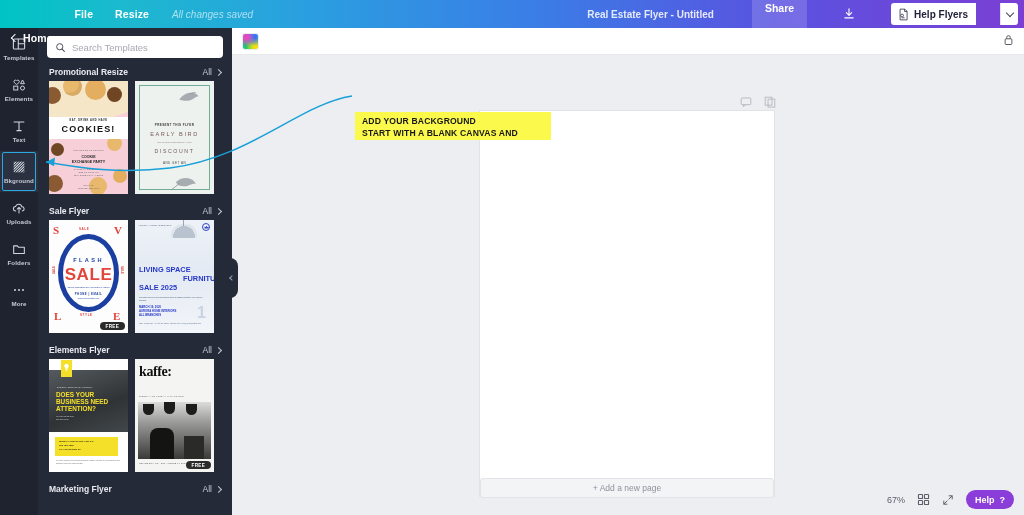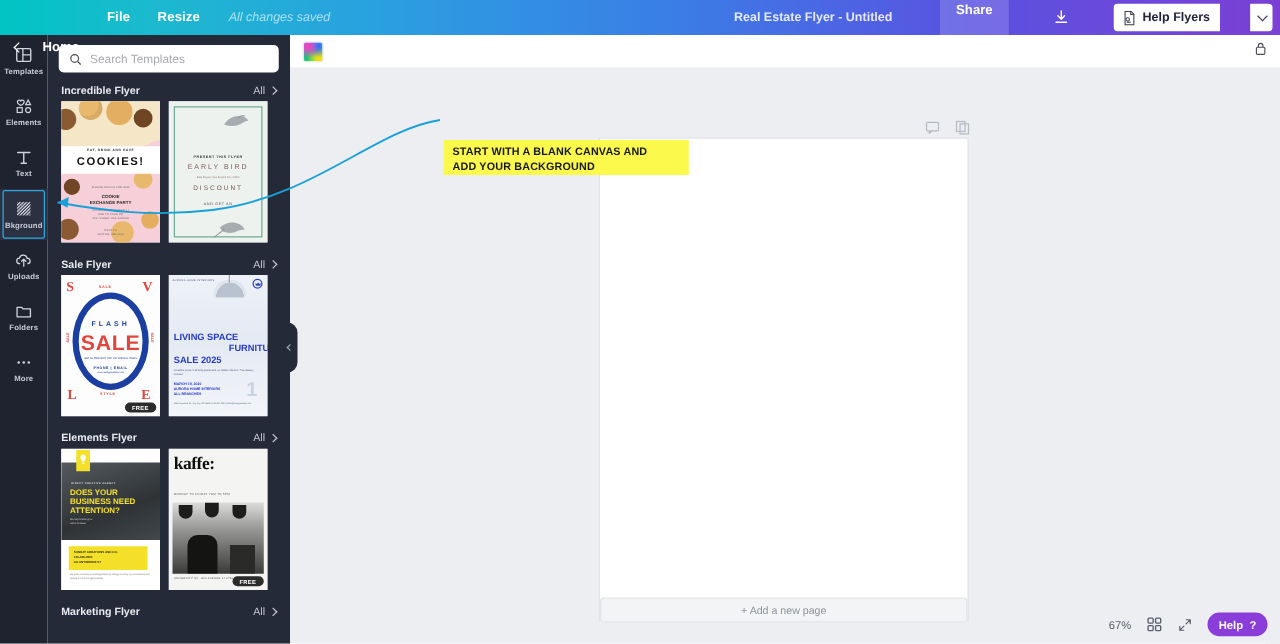--- a/index.html
+++ b/index.html
@@ -17,21 +17,21 @@
     background: linear-gradient(90deg,#00c4c4 0%,#1cb9cf 12%,#2a9fe0 30%,#3a7ee6 52%,#5a52e0 76%,#7b3fd4 100%);
     display: flex; align-items: center;
     z-index: 40;
   }
   .tb-left { display: flex; align-items: center; height: 28px; }
   .tb-item {
     color: #ffffff; font-size: 10.5px; font-weight: bold;
     padding: 0 11px; height: 28px; line-height: 28px; white-space: nowrap;
     letter-spacing: .1px;
   }
-  .tb-home { display: flex; align-items: center; gap: 16px; padding-left: 12px; padding-right: 11px; margin-top: 47px;}
+  .tb-home { display: flex; align-items: center; gap: 5px; padding-left: 12px; padding-right: 11px; margin-top: 47px;}
   .chev-left {
     display:inline-block; width:6px; height:6px;
     border-left:1.4px solid #ffffff; border-bottom:1.4px solid #ffffff;
     transform: rotate(45deg); margin-top:0px;
   }
   .tb-saved {
     color: rgba(255,255,255,.62); font-size: 10px; font-style: italic;
     font-weight: normal; padding-left: 12px; white-space: nowrap;
   }
   .tb-right { margin-left: auto; display: flex; align-items: center; height: 28px; gap: 24px; }
@@ -285,21 +285,21 @@
       <div class="search-box">
         <svg width="11" height="11" viewBox="0 0 16 16">
           <circle cx="6.9" cy="6.9" r="4.5" fill="none" stroke="#4a4a55" stroke-width="1.4"></circle>
           <path d="M10.3 10.3l3.3 3.3" stroke="#4a4a55" stroke-width="1.5" stroke-linecap="round"></path>
         </svg>
         <input type="text" placeholder="Search Templates" style="">
       </div>
     </div>
 
     <div class="sec-head">
-      <div class="sec-title">Incredible Flyer</div>
+      <div class="sec-title">Promotional Resize</div>
       <div class="sec-all">
         <span>All</span>
         <i class="chev-r"></i>
       </div>
     </div>
     <div class="thumbs">
 
       <div class="thumb">
         <div class="t-abs" style="inset:0;background:linear-gradient(160deg,#f6e6c8 0 42%,#f7cfd8 42% 100%);"></div>
         <div class="cook-c" style="width:17px;height:17px;left:-5px;top:6px;background:#8a5a33;"></div>
@@ -473,22 +473,22 @@
       </svg>
       <svg class="page-tool" viewBox="0 0 16 16">
         <rect x="1.6" y="1.6" width="9" height="10.6" fill="none" stroke="#6d7480" stroke-width="1.3"></rect>
         <rect x="5.4" y="4.2" width="9" height="10.6" fill="none" stroke="#6d7480" stroke-width="1.3"></rect>
       </svg>
     </div>
 
     <div class="page"></div>
 
     <div class="sticky">
+      <div>ADD YOUR BACKGROUND</div>
       <div>START WITH A BLANK CANVAS AND</div>
-      <div>ADD YOUR BACKGROUND</div>
     </div>
 
     <div class="addpage">
       <span>+ Add a new page</span>
     </div>
 
     <div class="zoombar">
       <span class="zoom-pct">67%</span>
       <svg width="13" height="13" viewBox="0 0 16 16">
         <rect x="1.8" y="1.8" width="5" height="5" rx=".8" fill="none" stroke="#5b5f6b" stroke-width="1.35"></rect>

